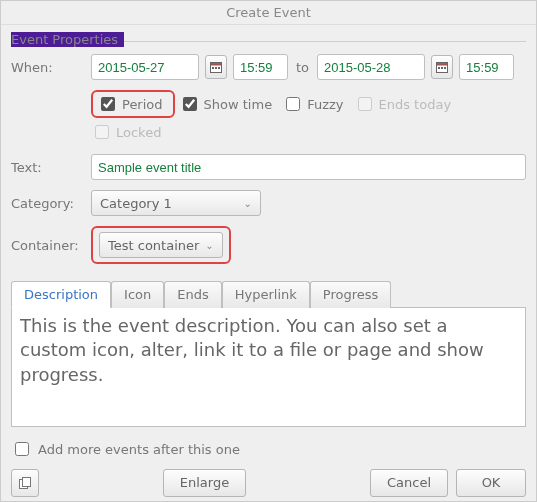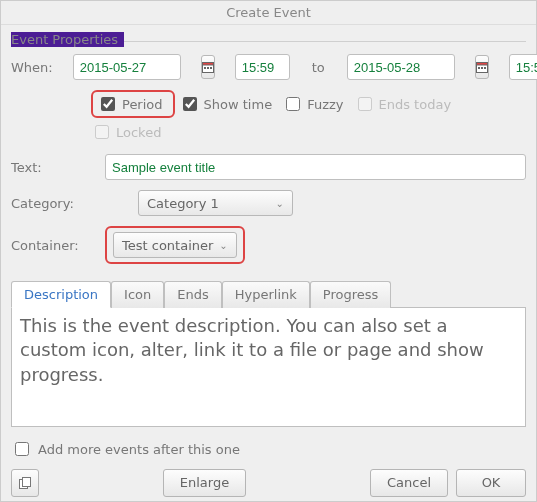--- a/index.html
+++ b/index.html
@@ -47,21 +47,21 @@
     top: -10px;
     left: 0;
     background: #4c1d95;
     padding-right: 6px;
     color: #888;
   }
   .row {
     display: flex;
     align-items: center;
     margin-bottom: 10px;
-    gap: 20px;
+    gap: 6px;
   }
   .lbl {
     width: 74px;
     text-align: left;
     color: #777;
   }
   .textinput {
     background: #fff;
     border: 1px solid #bfbfbf;
     border-radius: 3px;
@@ -113,21 +113,21 @@
     border: 1px solid #b8b8b8;
     border-radius: 3px;
     padding: 3px 8px;
     height: 26px;
     display: inline-flex;
     align-items: center;
     gap: 6px;
     color: #666;
     font-size: 13px;
   }
-  .combo-wide { width: 155px; justify-content: space-between; margin-left: 33px; }
+  .combo-wide { width: 170px; justify-content: space-between; }
   .chev { font-size: 10px; color: #888; }
   .tabs-wrapper { flex:1; display:flex; flex-direction:column; }
   .tabs {
     display: flex;
     gap: 0;
     margin-top: 6px;
   }
   .tab {
     border: 1px solid #bfbfbf;
     border-bottom: none;

